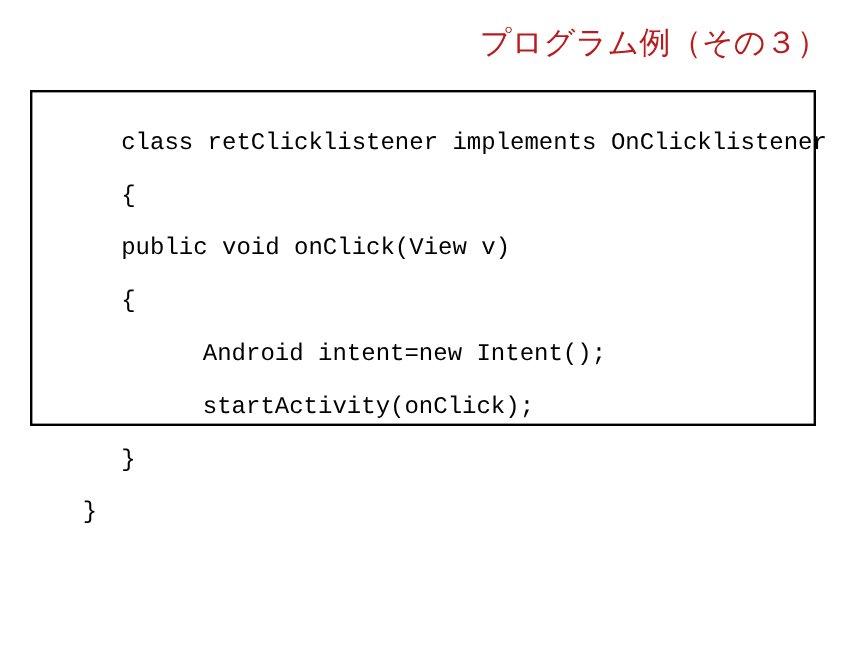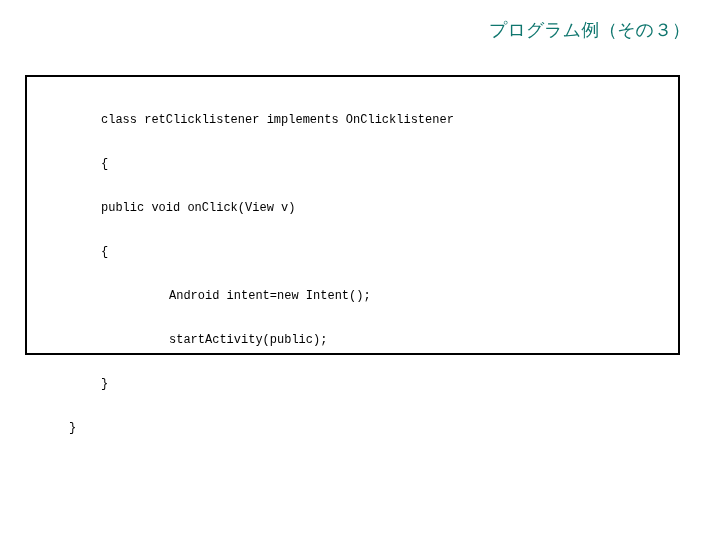--- a/index.html
+++ b/index.html
@@ -10,52 +10,52 @@
     background: #fff;
     font-family: sans-serif;
     position: relative;
   }
   .title {
     position: absolute;
     top: 18px;
     left: 0;
     right: 30px;
     text-align: right;
-    font-size: 18px;
+    font-size: 26px;
     font-family: Liberation Sans, sans-serif;
-    color: #0f766e;
+    color: #b91c1c;
     font-weight: normal;
   }
   .code-box {
     position: absolute;
     top: 75px;
     left: 25px;
     width: 655px;
     height: 280px;
     border: 2px solid #000;
     padding: 10px 12px;
     box-sizing: border-box;
     font-family: "MS Gothic", "Courier New", monospace;
-    font-size: 12px;
+    font-size: 20px;
     line-height: 22px;
     color: #000;
     white-space: pre;
   }
   .ind1 { padding-left: 62px; display: block; }
   .ind2 { padding-left: 130px; display: block; }
   .ind05 { padding-left: 30px; display: block; }
 </style>
 </head>
 <body>
 
 <div class="title">プログラム例（その３）</div>
 
 <div class="code-box">
 <span class="ind1">class retClicklistener implements OnClicklistener</span>
 <span class="ind1">{</span>
 <span class="ind1">public void onClick(View v)</span>
 <span class="ind1">{</span>
 <span class="ind2">Android intent=new Intent();</span>
-<span class="ind2">startActivity(public);</span>
+<span class="ind2">startActivity(onClick);</span>
 <span class="ind1">}</span>
 <span class="ind05">}</span>
 
 </div>
 
 </body></html>

